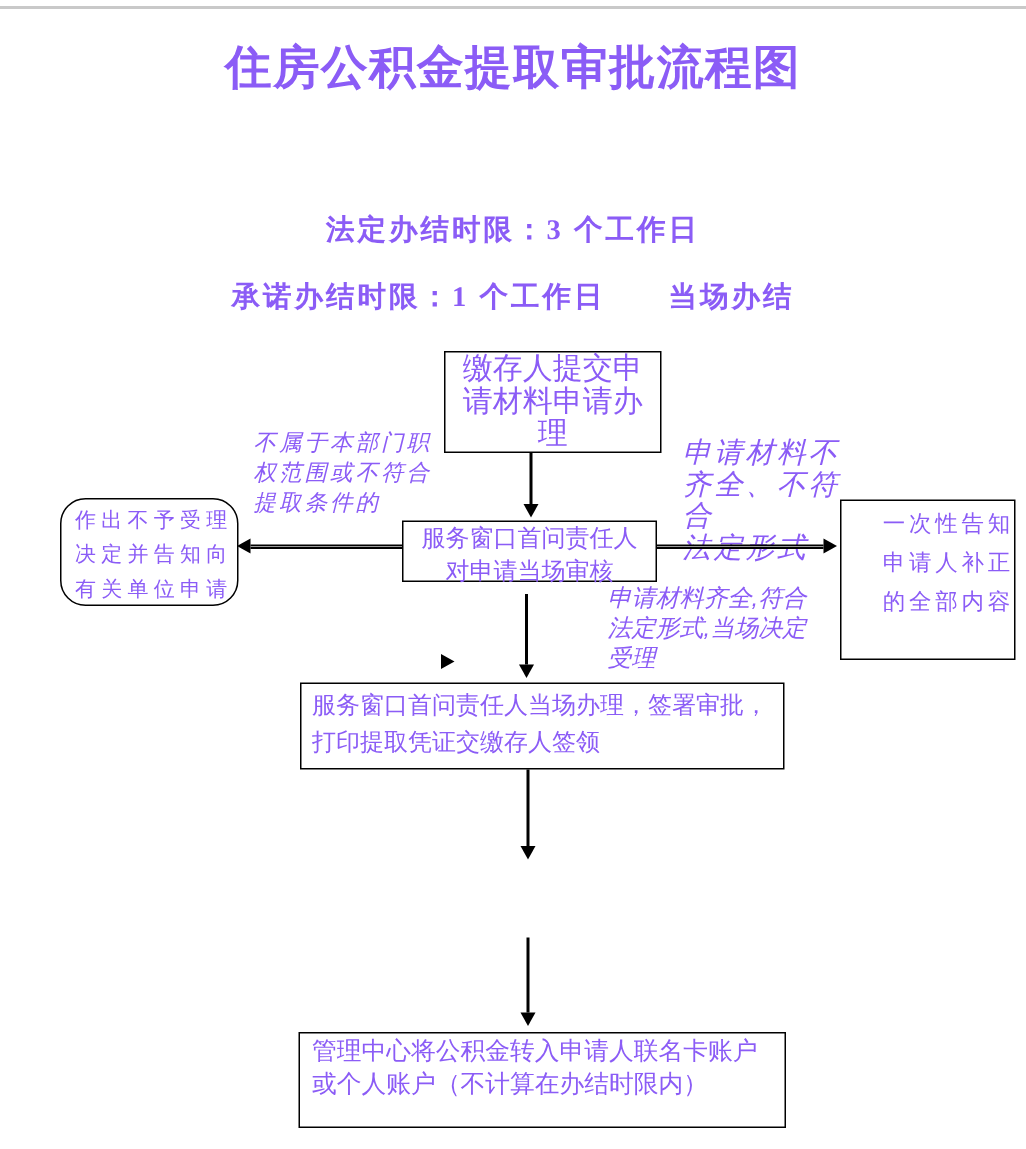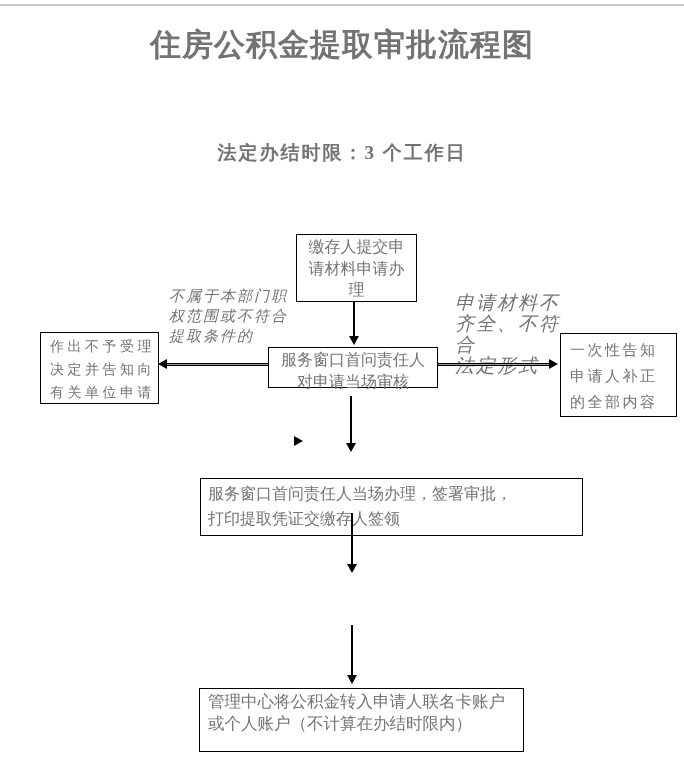--- a/index.html
+++ b/index.html
@@ -1,21 +1,21 @@
 <!DOCTYPE html>
 <html><head>
 <meta charset="utf-8">
 <style>
   html,body { margin:0; padding:0; background:#ffffff; }
   .canvas {
     position:relative;
     width:684px; height:766px;
     background:#ffffff;
     font-family:"Liberation Sans","DejaVu Sans",sans-serif;
-    color:#737373;
+    color:#8b5cf6;
     overflow:hidden;
   }
   .top-rule {
     position:absolute; top:4px; left:0; width:684px; height:2px;
     background:#c9c9c9;
   }
   .title {
     position:absolute; top:24px; left:0; width:100%;
     margin:0; text-align:center;
     font-size:31px; font-weight:bold; letter-spacing:1px;
@@ -31,25 +31,25 @@
 
   .node {
     position:absolute; box-sizing:border-box;
     border:1.5px solid #000;
     white-space:pre-line;
   }
   .lbl {
     position:absolute; white-space:pre-line;font-style:italic;
   }
 
-  .n-submit  { left:296px; top:234px; width:121px; height:68px; font-size:16px; line-height:21.5px; text-align:center; padding-top:1px; }
+  .n-submit  { left:296px; top:234px; width:145px; height:68px; font-size:20px; line-height:21.5px; text-align:center; padding-top:1px; }
   .n-review  { left:268px; top:347px; width:170px; height:41px; font-size:16px; line-height:22px; text-align:center; padding-top:1px; }
-  .n-reject  { left:40px;  top:332px; width:119px; height:72px; font-size:14px; letter-spacing:3.5px; line-height:23px; padding:2px 0 0 9px; }
-  .n-notify  { left:560px; top:333px; width:117px; height:84px; font-size:15px; letter-spacing:2.5px; line-height:26px; padding:3px 0 0 9px; }
-  .n-handle  { left:200px; top:478px; width:383px; height:58px; font-size:16px;   line-height:25px; padding:2px 0 0 7px; }
+  .n-reject  { left:40px;  top:332px; width:119px; height:72px; font-size:14px; letter-spacing:3.5px; line-height:23px; padding:2px 0 0 9px;border-radius:17px; }
+  .n-notify  { left:560px; top:333px; width:117px; height:107px; font-size:15px; letter-spacing:2.5px; line-height:26px; padding:3px 0 0 9px;text-align:right; }
+  .n-handle  { left:200px; top:455px; width:323px; height:58px; font-size:16px;   line-height:25px; padding:2px 0 0 7px; }
   .n-recheck { left:189px; top:577px; width:333px; height:48px; font-size:15.5px; line-height:22px; padding:1px 0 0 7px; }
   .n-transfer{ left:199px; top:688px; width:325px; height:64px; font-size:16.5px; line-height:22px; padding:1px 0 0 8px; }
 
   .lbl-scope      { left:169px; top:286px; width:132px; font-size:15px; letter-spacing:2px; line-height:20px; }
   .lbl-incomplete { left:455px; top:292px; width:118px; font-size:19px; letter-spacing:2px; line-height:21px; }
   .lbl-complete   { left:405px; top:390px; width:152px; font-size:16px; line-height:20px; }
 
   
   .varrow { position:absolute; width:2px; background:#000; }
   .varrow::after {
@@ -91,20 +91,21 @@
 </head>
 <body>
 
 <div class="canvas">
 
   <div class="top-rule"></div>
 
   <h1 class="title">住房公积金提取审批流程图</h1>
 
   <div class="limit limit1">法定办结时限：3 个工作日</div>
+  <div class="limit limit2">承诺办结时限：1 个工作日　　当场办结</div>
 
   <div class="node n-submit">缴存人提交申
 请材料申请办
 理</div>
   <div class="node n-review">服务窗口首问责任人
 对申请当场审核</div>
   <div class="node n-reject">作出不予受理
 决定并告知向
 有关单位申请</div>
   <div class="node n-notify">一次性告知
@@ -114,20 +115,23 @@
 打印提取凭证交缴存人签领</div>
   <div class="node n-transfer">管理中心将公积金转入申请人联名卡账户
 或个人账户（不计算在办结时限内）</div>
 
   <div class="lbl lbl-scope">不属于本部门职
 权范围或不符合
 提取条件的</div>
   <div class="lbl lbl-incomplete">申请材料不
 齐全、不符合
 法定形式</div>
+  <div class="lbl lbl-complete">申请材料齐全,符合
+法定形式,当场决定
+受理</div>
 
   <div class="varrow v1"></div>
   <div class="varrow v2"></div>
   <div class="varrow v3"></div>
   <div class="varrow v4"></div>
   <div class="harrow h-left"></div>
   <div class="harrow h-right"></div>
   <div class="tri-right"></div>
 
 </div>

